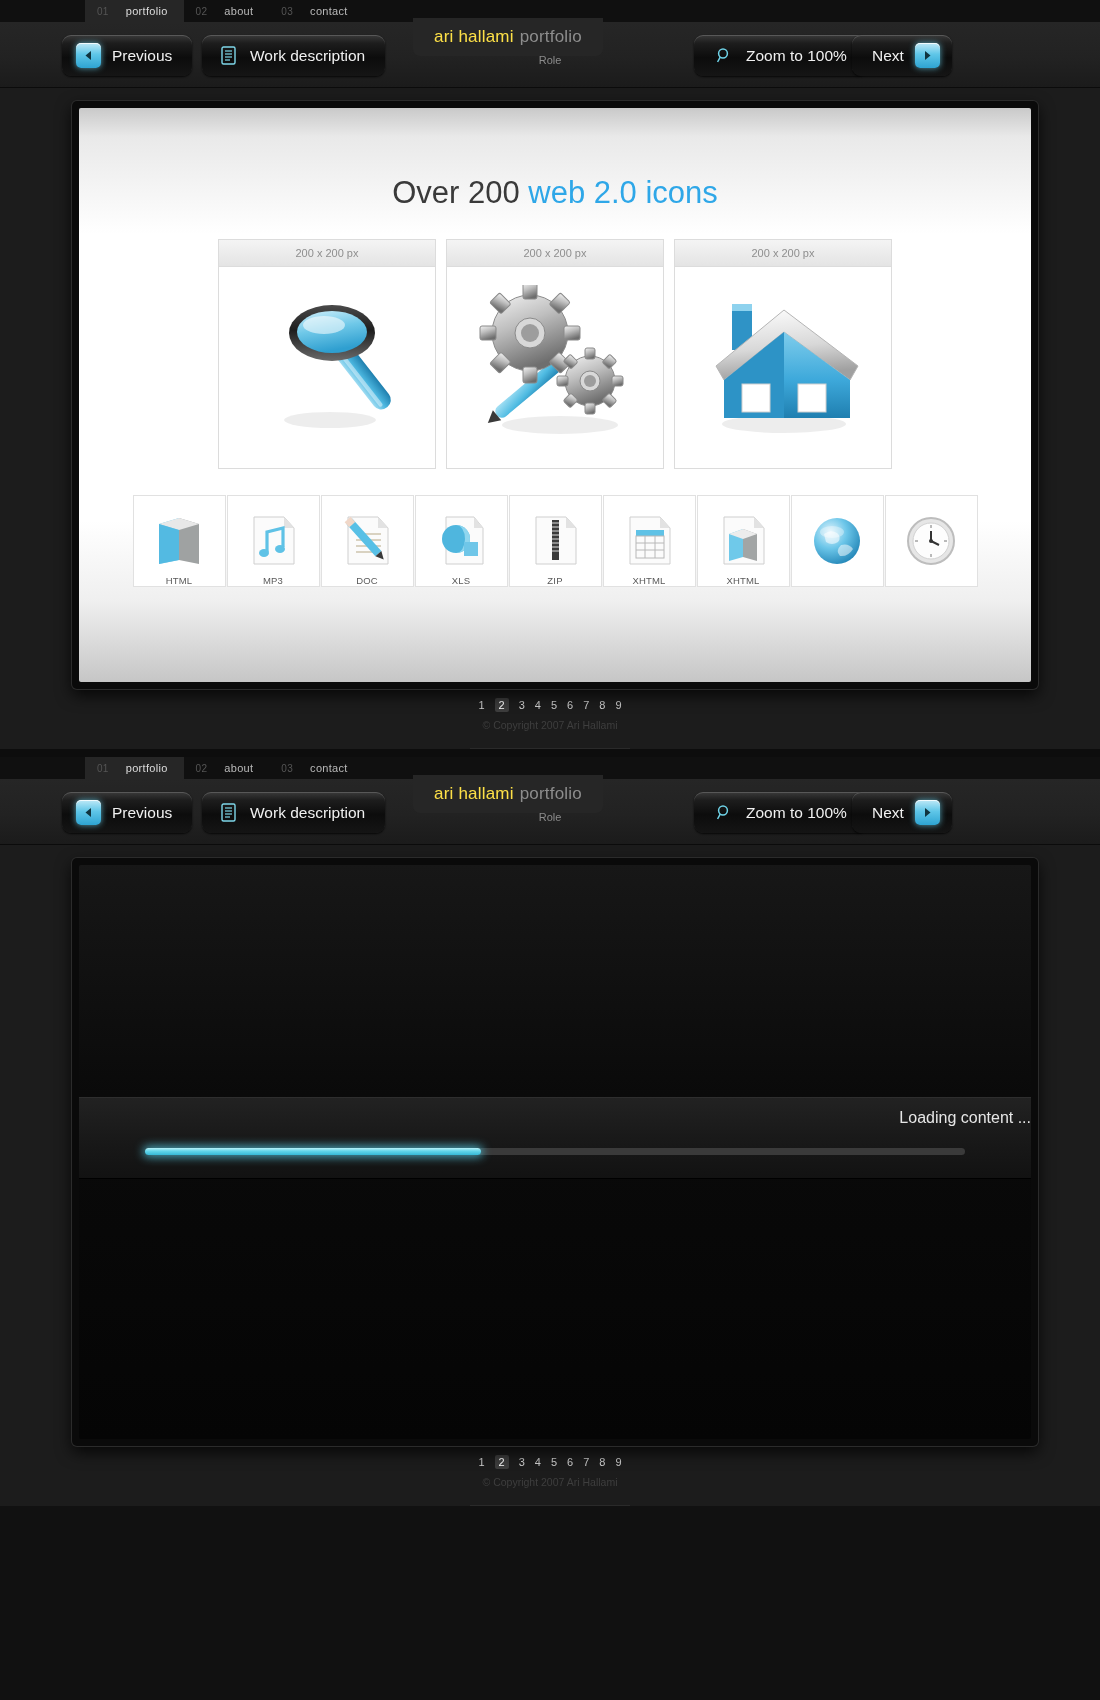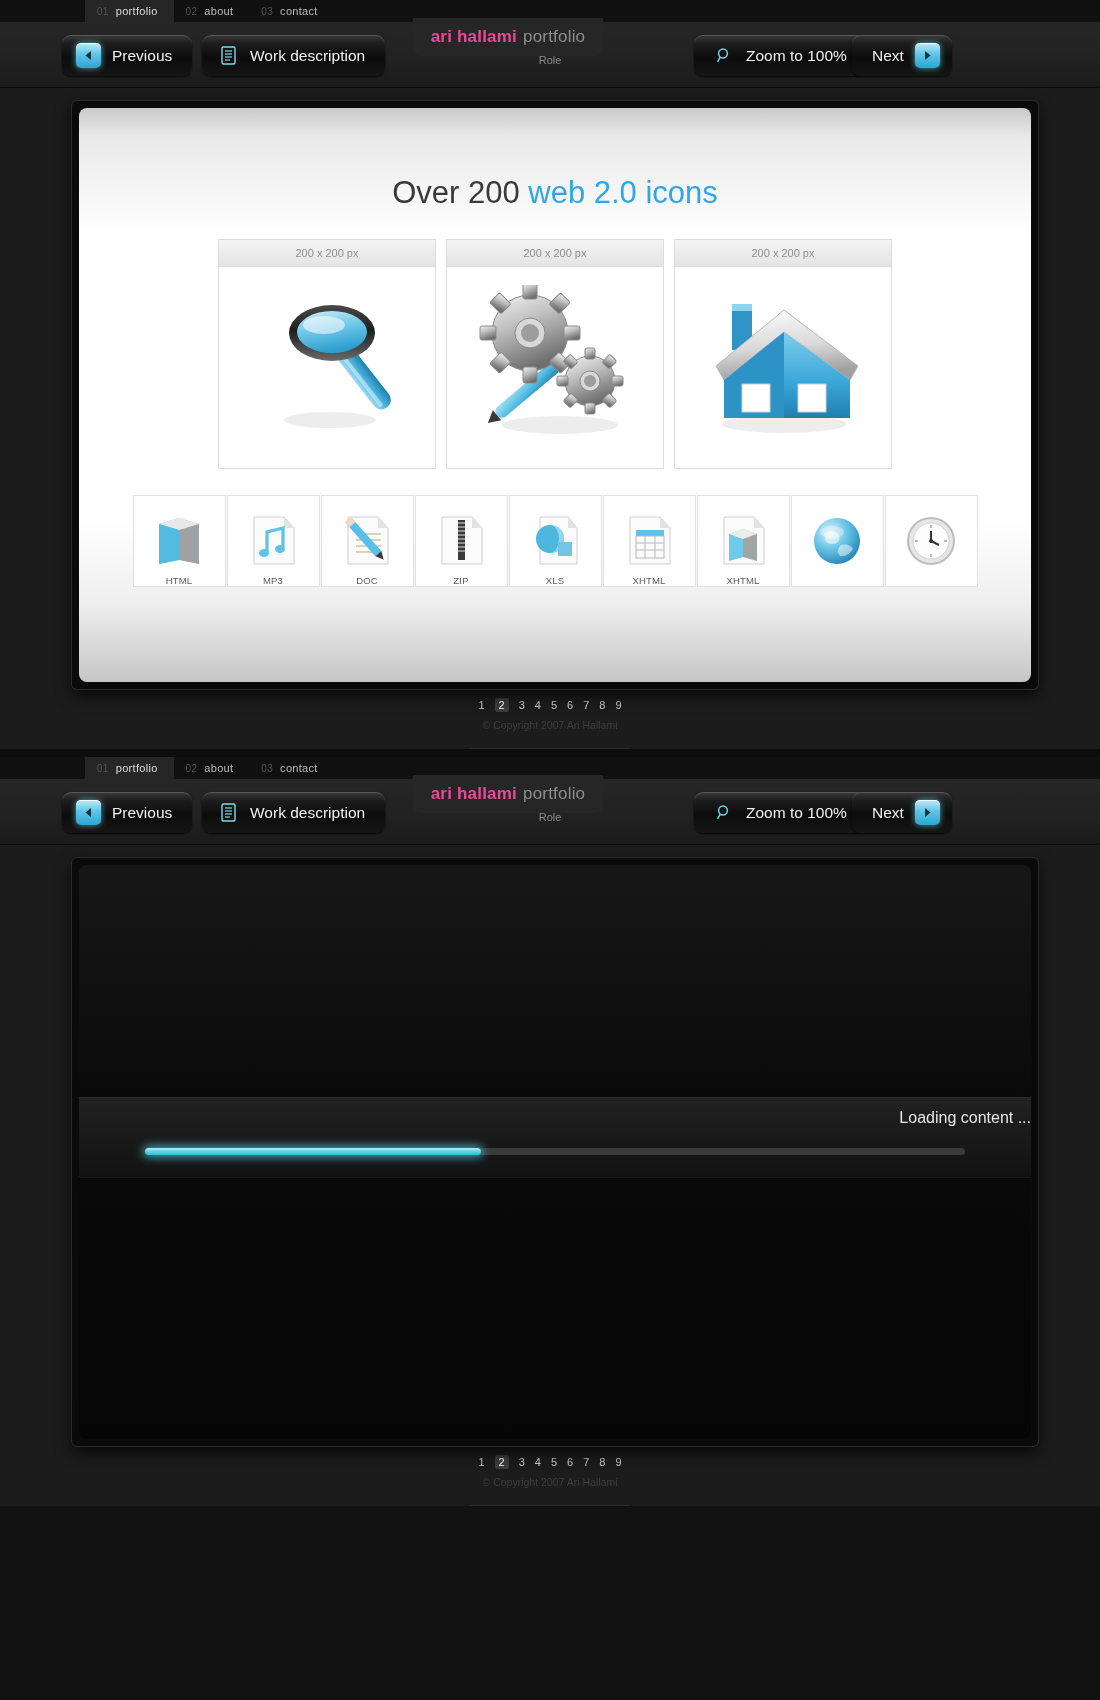--- a/index.html
+++ b/index.html
@@ -15,39 +15,39 @@
   .page { position: relative; width: 1100px; background: #1c1c1c; }
 
   
   .topnav {
     position: relative; height: 22px; width: 1100px;
     background: #101010;
     display: flex; align-items: stretch;
     padding-left: 85px;
   }
   .navtab {
-    display: flex; align-items: center; gap: 7px;
+    display: flex; align-items: center; gap: 17px;
     padding: 0 16px 0 12px; height: 22px;
     font-size: 11px; letter-spacing: .3px;
     color: #b9b9b9; cursor: pointer;
   }
   .navtab.active { background: #262626; color: #dcdcdc; }
   .navtab .num { color: #555; font-size: 10px; }
 
   
   .titleplate {
     position: absolute; left: 413px; top: 18px;
     width: 190px; height: 38px;
     background: #262626;
     border-radius: 0 0 7px 7px;
     display: flex; align-items: center; justify-content: center;
     font-size: 17px; letter-spacing: .2px;
     z-index: 5;
   }
-  .titleplate .strong { color: #ec4899; font-weight: bold; }
+  .titleplate .strong { color: #fde047; font-weight: normal; }
   .titleplate .light { color: #8d8d8d; margin-left: 6px; }
 
   
   .toolbar {
     position: relative; height: 66px; width: 1100px;
     background: linear-gradient(180deg,#262626 0%,#222 55%,#1b1b1b 100%);
     border-bottom: 1px solid #0b0b0b;
   }
   .btn {
     position: absolute; top: 13px; height: 41px;
@@ -84,21 +84,21 @@
   
   .stage {
     position: relative;
     margin: 13px 62px 0 72px;
     height: 588px;
     border-radius: 5px;
     background: #0a0a0a;
     padding: 7px;
     box-shadow: 0 0 0 1px #2b2b2b, 0 6px 16px rgba(0,0,0,.8);
   }
-  .stage-inner { position: relative; width: 100%; height: 100%; overflow: hidden; border-radius: 8px; }
+  .stage-inner { position: relative; width: 100%; height: 100%; overflow: hidden; border-radius: 2px; }
 
   
   .slide {
     width: 100%; height: 100%;
     background: linear-gradient(180deg,#c9c9c9 0%,#e9e9e9 5%,#ffffff 22%,#ffffff 72%,#efefef 86%,#c6c6c6 100%);
     position: relative;
   }
   .slide-h1 {
     text-align: center; padding-top: 67px;
     font-size: 31px; color: #3a3a3a; font-weight: normal;
@@ -410,48 +410,48 @@
                 <g transform="rotate(-42 27 29)">
                   <rect x="23" y="2" width="8" height="44" fill="#58c0e6"></rect>
                   <polygon points="23,46 31,46 27,54" fill="#3a3a3a"></polygon>
                   <rect x="23" y="0" width="8" height="7" fill="#f0d7c8"></rect>
                 </g>
               </svg>
               <span class="smalllabel">DOC</span>
             </div>
             <div class="smallcell">
               <svg width="54" height="58" viewBox="0 0 54 58">
+                <polygon points="12,5 40,5 49,16 49,52 12,52" fill="#fbfbfb" stroke="#cfcfcf"></polygon>
+                <polygon points="40,5 49,16 40,16" fill="#e2e2e2"></polygon>
+                <circle cx="22" cy="27" r="14" fill="#4fb6de"></circle>
+                <path d="M22 13 a14 14 0 0 1 0 28 a9 14 0 0 0 0 -28" fill="#8fd6ef"></path>
+                <polygon points="30,30 44,30 44,44 30,44" fill="#6fc6e8"></polygon>
+              </svg>
+              <span class="smalllabel">XLS</span>
+            </div>
+            <div class="smallcell">
+              <svg width="54" height="58" viewBox="0 0 54 58">
                 <polygon points="8,5 38,5 48,16 48,52 8,52" fill="#fbfbfb" stroke="#cfcfcf"></polygon>
                 <polygon points="38,5 48,16 38,16" fill="#e2e2e2"></polygon>
                 <rect x="24" y="8" width="7" height="40" fill="#3a3a3a"></rect>
                 <g stroke="#ddd" stroke-width="1">
                   <line x1="24" y1="11" x2="31" y2="11"></line>
                     <line x1="24" y1="15" x2="31" y2="15"></line>
                   <line x1="24" y1="19" x2="31" y2="19"></line>
                     <line x1="24" y1="23" x2="31" y2="23"></line>
                   <line x1="24" y1="27" x2="31" y2="27"></line>
                     <line x1="24" y1="31" x2="31" y2="31"></line>
                   <line x1="24" y1="35" x2="31" y2="35"></line>
                     <line x1="24" y1="39" x2="31" y2="39"></line>
                 </g>
               </svg>
               <span class="smalllabel">ZIP</span>
             </div>
             <div class="smallcell">
               <svg width="54" height="58" viewBox="0 0 54 58">
-                <polygon points="12,5 40,5 49,16 49,52 12,52" fill="#fbfbfb" stroke="#cfcfcf"></polygon>
-                <polygon points="40,5 49,16 40,16" fill="#e2e2e2"></polygon>
-                <circle cx="22" cy="27" r="14" fill="#4fb6de"></circle>
-                <path d="M22 13 a14 14 0 0 1 0 28 a9 14 0 0 0 0 -28" fill="#8fd6ef"></path>
-                <polygon points="30,30 44,30 44,44 30,44" fill="#6fc6e8"></polygon>
-              </svg>
-              <span class="smalllabel">XLS</span>
-            </div>
-            <div class="smallcell">
-              <svg width="54" height="58" viewBox="0 0 54 58">
                 <polygon points="8,5 38,5 48,16 48,52 8,52" fill="#fbfbfb" stroke="#cfcfcf"></polygon>
                 <polygon points="38,5 48,16 38,16" fill="#e2e2e2"></polygon>
                 <rect x="14" y="18" width="28" height="6" fill="#5fc2e6"></rect>
                 <g stroke="#b8b8b8" stroke-width="1" fill="none">
                   <rect x="14" y="24" width="28" height="22"></rect>
                   <line x1="14" y1="31" x2="42" y2="31"></line>
                     <line x1="14" y1="38" x2="42" y2="38"></line>
                   <line x1="23" y1="24" x2="23" y2="46"></line>
                     <line x1="33" y1="24" x2="33" y2="46"></line>
                 </g>

